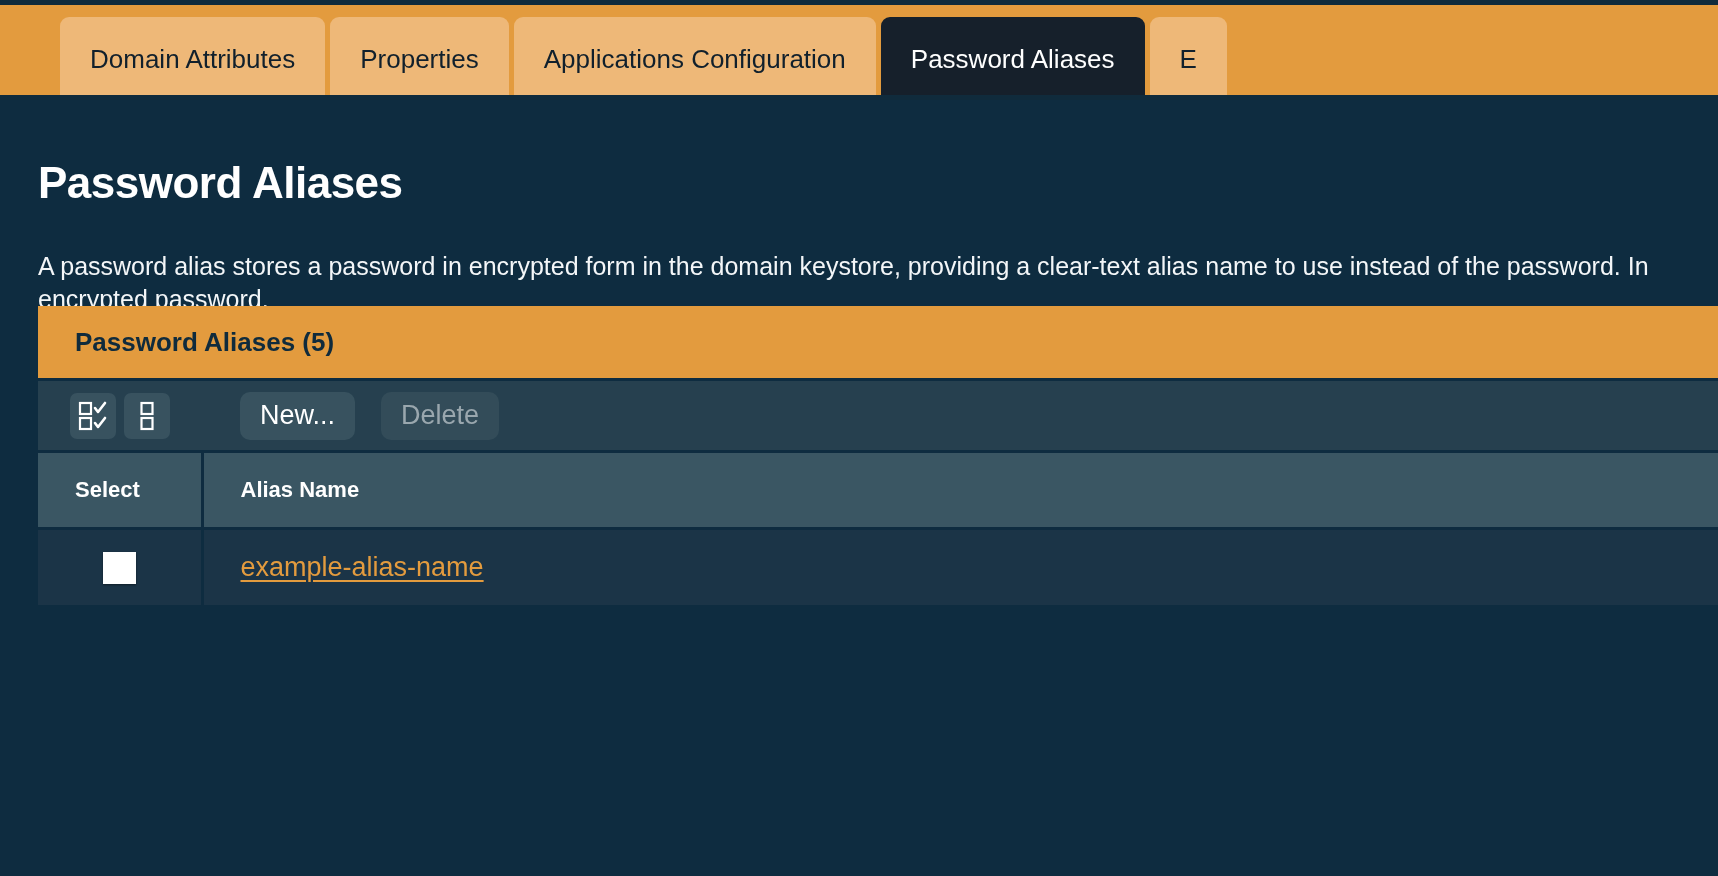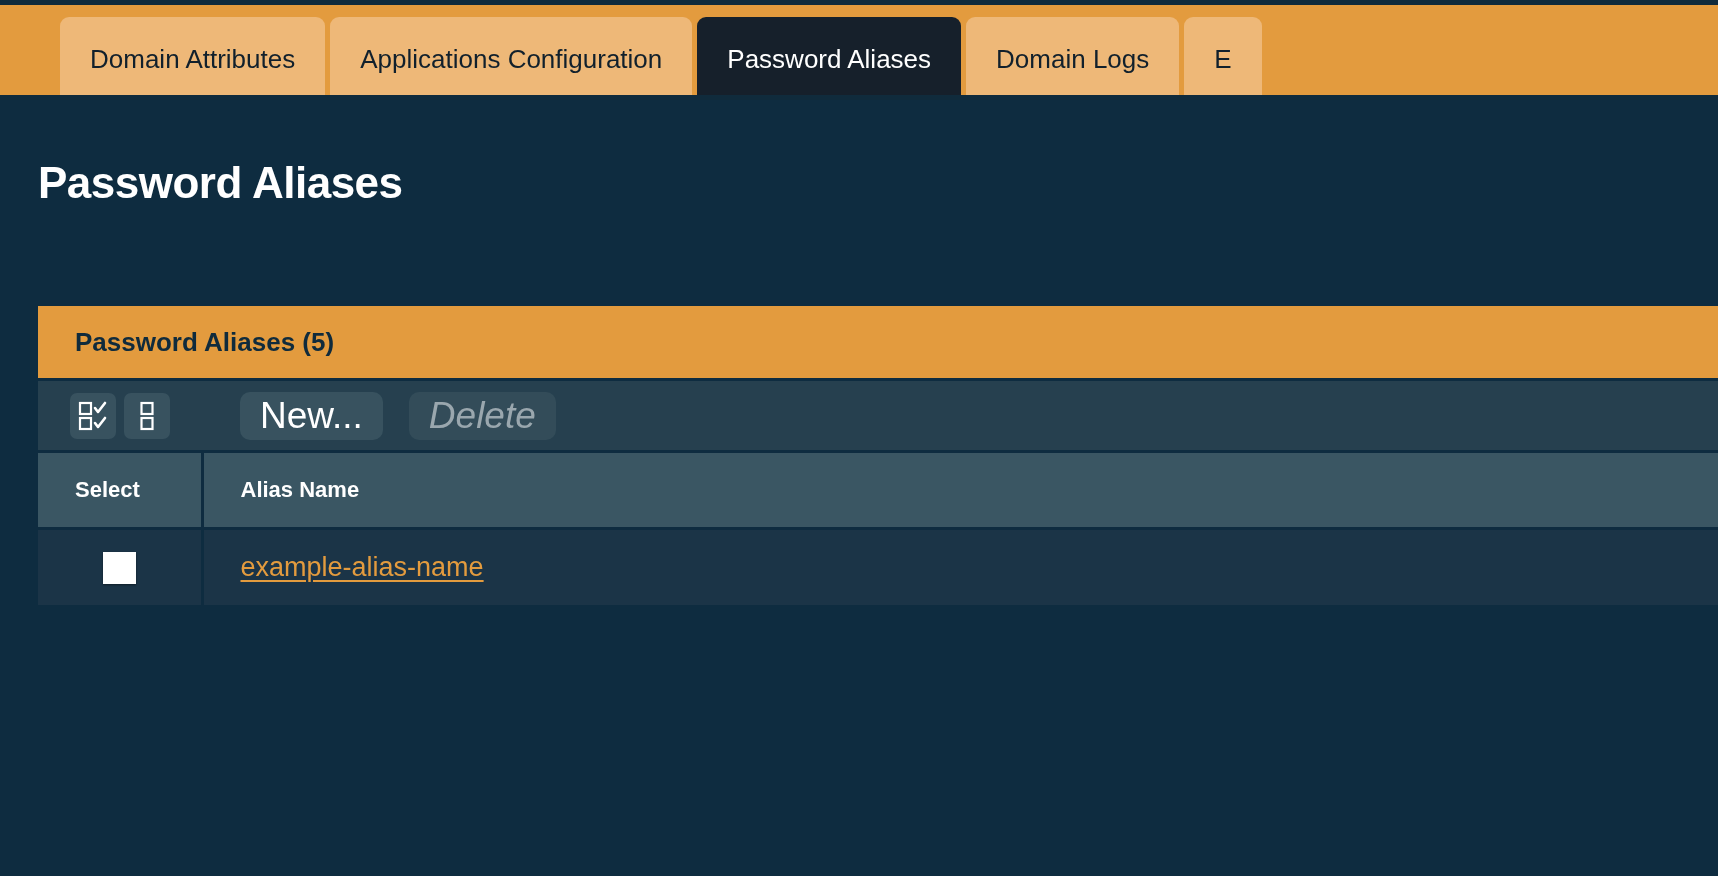--- a/index.html
+++ b/index.html
@@ -137,33 +137,32 @@
     margin-right: 8px;
   }
 
   .icon-btn svg { display: block; }
 
   .text-btn {
     height: 48px;
     border-radius: 10px;
     background: #38525f;
     color: #ffffff;
-    font-size: 37px;
+    font-size: 27px;
     display: flex;
     align-items: center;
     justify-content: center;
     padding: 0 20px;
   }
 
   .text-btn.primary { margin-left: 62px; }
 
   .text-btn.disabled {
     margin-left: 26px;
     color: #9aa7ae;
-    font-style: italic;
     background: #334c59;
   }
 
   
   .tbl { width: 100%; border-collapse: collapse; }
 
   .tbl thead th {
     background: #3a5663;
     height: 75px;
     color: #ffffff;
@@ -220,37 +219,38 @@
 </head>
 <body>
 
 <div class="tabbar">
   <div class="tabbar-topline"></div>
 
   <div class="tab">
     <span>Domain Attributes</span>
   </div>
   <div class="tab">
+    <span>Properties</span>
+  </div>
+  <div class="tab">
     <span>Applications Configuration</span>
   </div>
   <div class="tab active">
     <span>Password Aliases</span>
   </div>
   <div class="tab">
-    <span>Domain Logs</span>
-  </div>
-  <div class="tab">
     <span>E</span>
   </div>
 
   <div class="tabbar-bottomline"></div>
 </div>
 
 <div class="page">
   <h1 class="page-title">Password Aliases</h1>
+  <p class="page-desc">A password alias stores a password in encrypted form in the domain keystore, providing a clear-text alias name to use instead of the password. In encrypted password.</p>
 </div>
 
 <div class="panel">
 
   <div class="panel-header">
     <span>Password Aliases (5)</span>
   </div>
 
   <div class="panel-toolbar">
 

